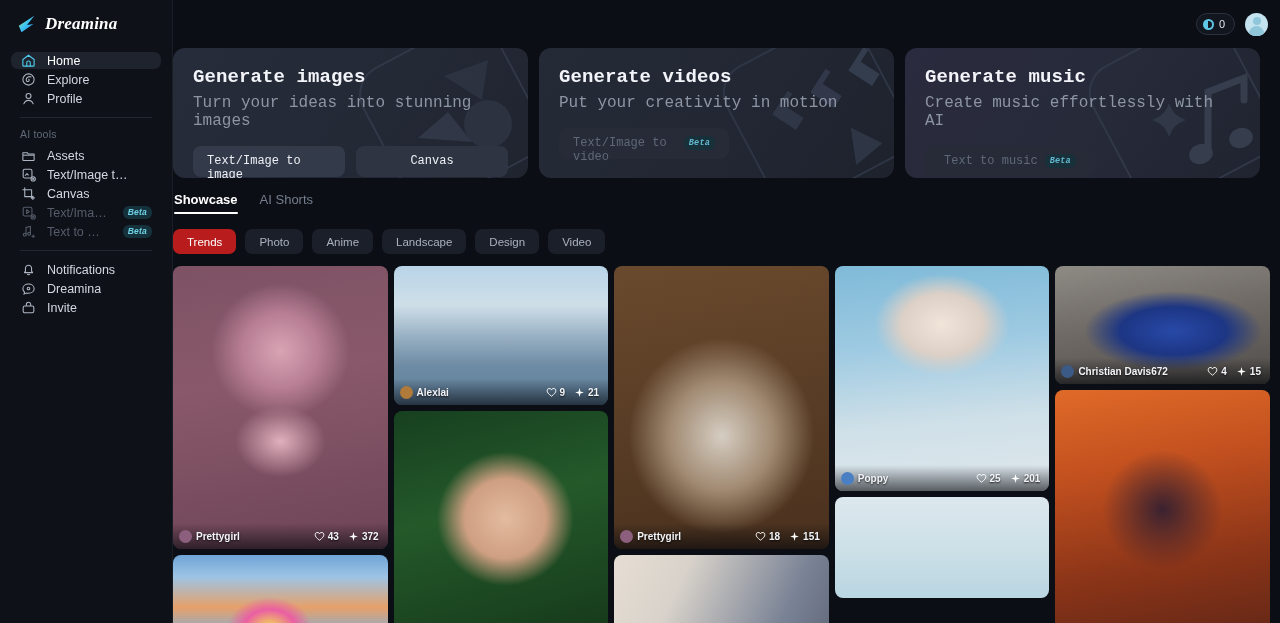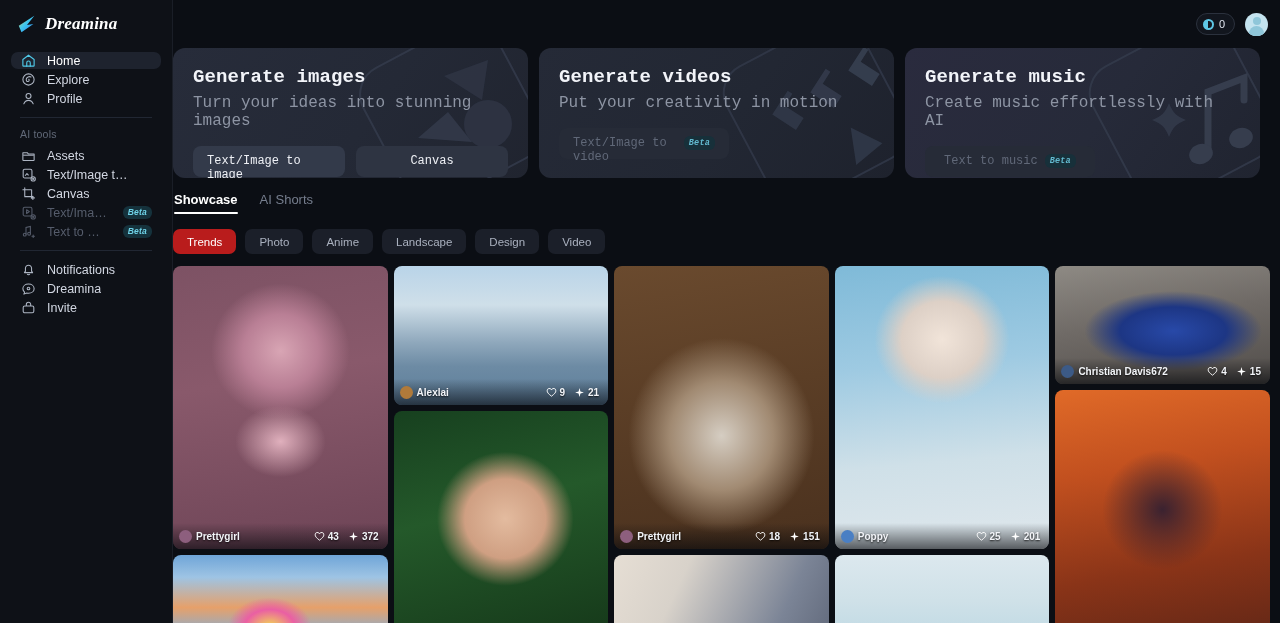--- a/index.html
+++ b/index.html
@@ -500,21 +500,21 @@
                       <path d="M12 2 L14 9.6 L21.5 12 L14 14.4 L12 22 L10 14.4 L2.5 12 L10 9.6 Z"></path>
                     </svg>
                     <span>151</span>
                   </span>
                 </div>
               </div>
             </div>
             <div class="tile art-beige" style="height: 101px;"></div>
           </div>
           <div class="col" style="width: 215px;">
-            <div class="tile art-dollgirl" style="height: 283px;">
+            <div class="tile art-dollgirl" style="height: 225px;">
               <div class="overlay">
                 <div class="ov-left">
                   <span class="ov-av" style="background:#4a7fc4"></span>
                   <span class="ov-name">Poppy</span>
                 </div>
                 <div class="ov-right">
                   <span class="ov-stat">
                     <svg width="11" height="11" viewBox="0 0 24 24" fill="none" stroke="#fff" stroke-width="2">
                       <path d="M12 20 C5 15 2.5 11.5 2.5 8.4 A4.9 4.9 0 0 1 12 6.4 A4.9 4.9 0 0 1 21.5 8.4 C21.5 11.5 19 15 12 20 Z"></path>
                     </svg>

